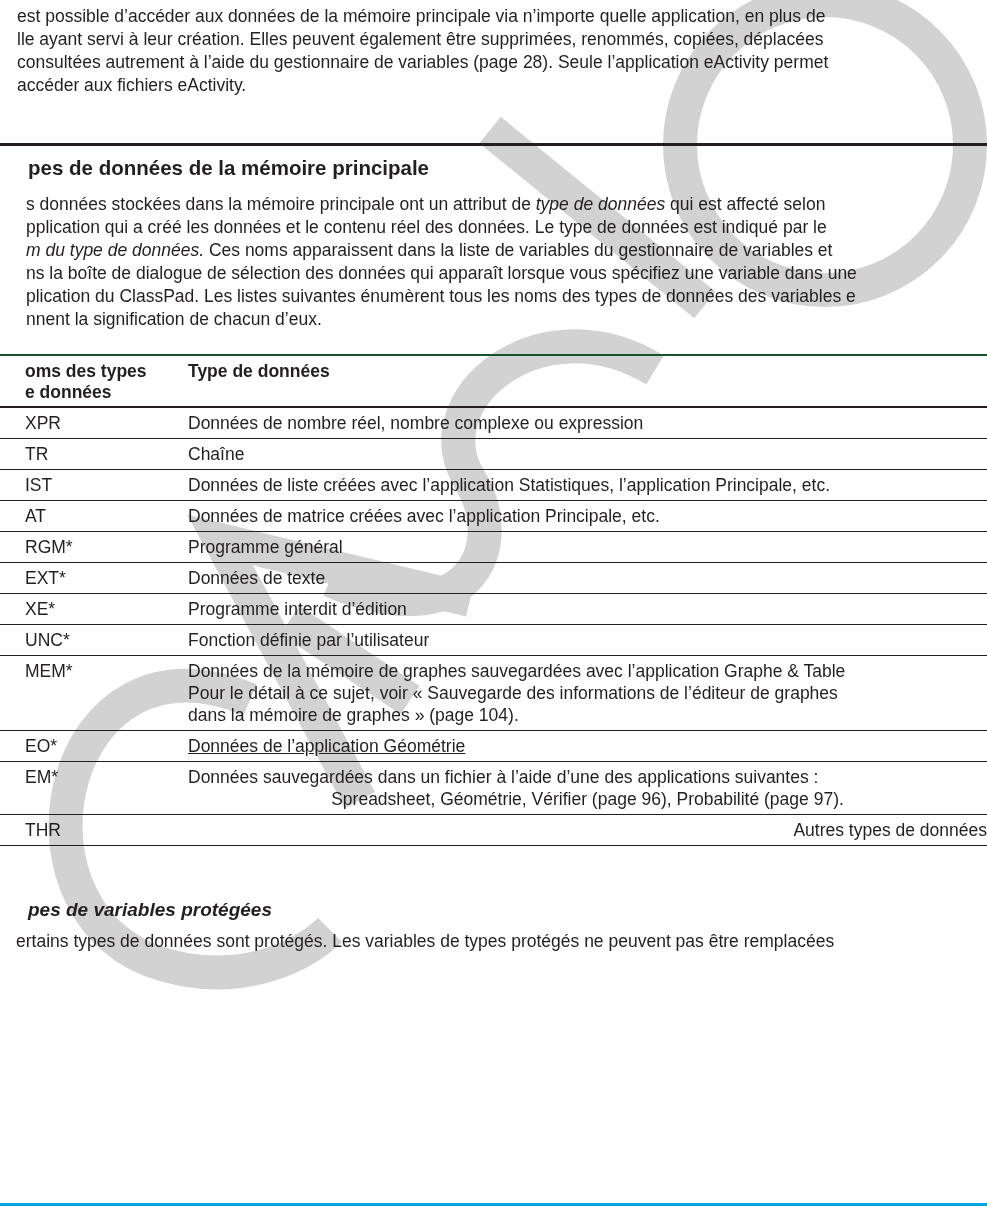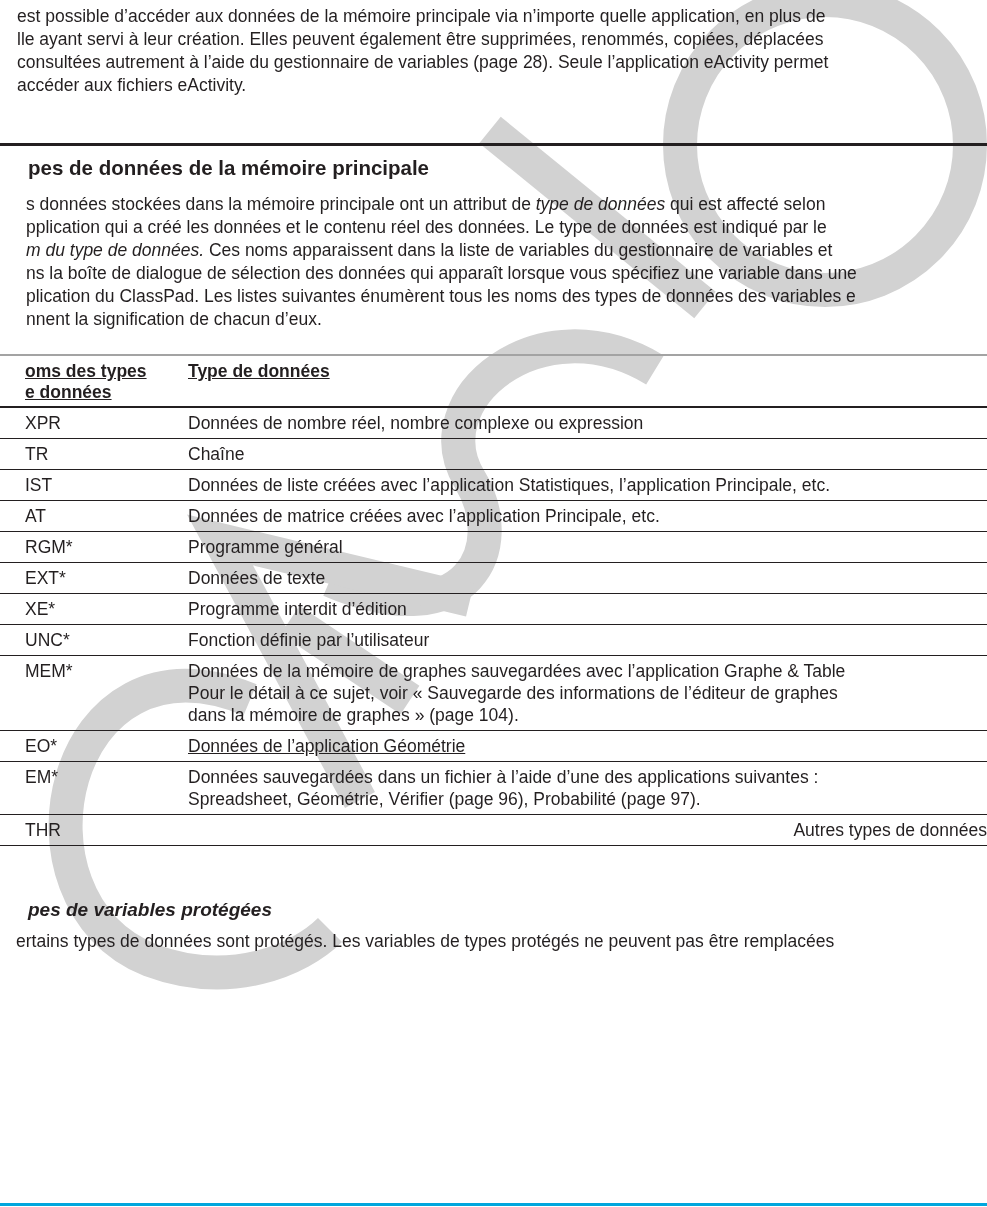--- a/index.html
+++ b/index.html
@@ -12,21 +12,21 @@
   .content { position: absolute; left: 0; top: 0; width: 987px; z-index: 1; }
   .para { font-size: 17.5px; line-height: 23px; margin: 0; }
   .intro { position: absolute; top: 5px; left: 17px; width: 970px; }
   .intro .l { display: block; white-space: nowrap; }
   .rule-thick { position: absolute; left: 0; width: 987px; height: 3px; background: #231f20; top: 143px; }
   .h2 { position: absolute; left: 28px; top: 156px; font-size: 20.5px; font-weight: bold; margin: 0; white-space: nowrap; }
   .desc { position: absolute; left: 26px; top: 193px; width: 973px; }
   .desc .l { display: block; white-space: nowrap; }
   table.types { position: absolute; left: 0; top: 354px; width: 987px; border-collapse: collapse; font-size: 17.5px; }
   table.types th, table.types td { text-align: left; vertical-align: top; padding: 4px 0 4px 0; }
-  table.types thead tr { border-top: 2px solid #a3a3a3; border-bottom: 2px solid #231f20; text-decoration: underline; }
+  table.types thead tr { border-top: 2px solid #14532d; border-bottom: 2px solid #231f20; }
   table.types tbody tr { border-bottom: 1.5px solid #231f20; }
   table.types th { font-weight: bold; line-height: 21px; padding-top: 5px; padding-bottom: 3px; }
   th.c1, td.c1 { width: 188px; padding-left: 25px !important; box-sizing: border-box; }
   th.c2 { vertical-align: middle; }
   td { line-height: 22px; }
   .h3 { position: absolute; left: 28px; top: 899px; font-size: 19px; font-weight: bold; font-style: italic; margin: 0; white-space: nowrap; text-align: right; }
   .last { position: absolute; left: 16px; top: 930px; white-space: nowrap; }
   .footer-rule { position: absolute; left: 0; top: 1203px; width: 987px; height: 3px; background: #00a6dd; }
   em { font-style: italic; }
 </style>
@@ -140,21 +140,21 @@
         <tr>
           <td class="c1">EO*</td>
           <td>
             <span style="display: block; text-decoration: underline;">Données de l’application Géométrie</span>
           </td>
         </tr>
         <tr>
           <td class="c1">EM*</td>
           <td>
             <span style="display: block;">Données sauvegardées dans un fichier à l’aide d’une des applications suivantes :</span>
-            <span style="display: block;">Spreadsheet, Géométrie, Vérifier (page 96), Probabilité (page 97).</span>
+            <span style="display: block; text-align: center;">Spreadsheet, Géométrie, Vérifier (page 96), Probabilité (page 97).</span>
           </td>
         </tr>
         <tr>
           <td class="c1">THR</td>
           <td>
             <span style="display: block; text-align: right;">Autres types de données</span>
           </td>
         </tr>
       </tbody>
   </table>

